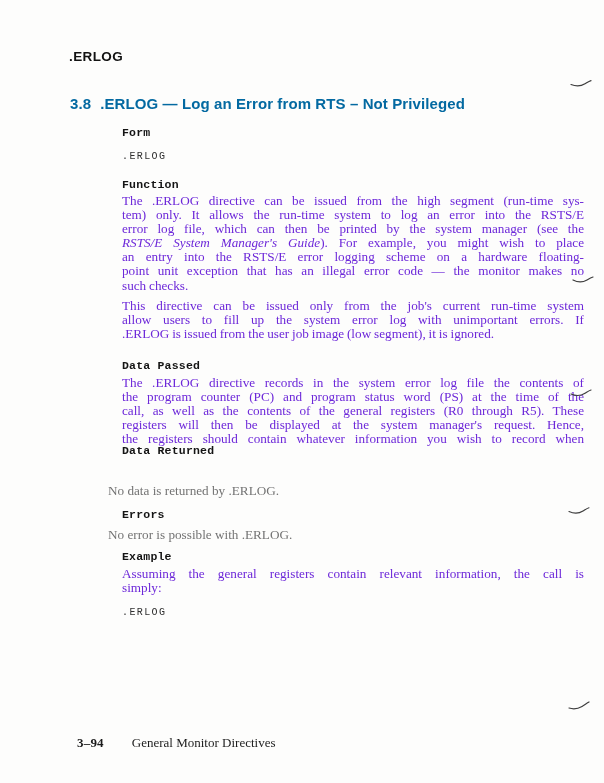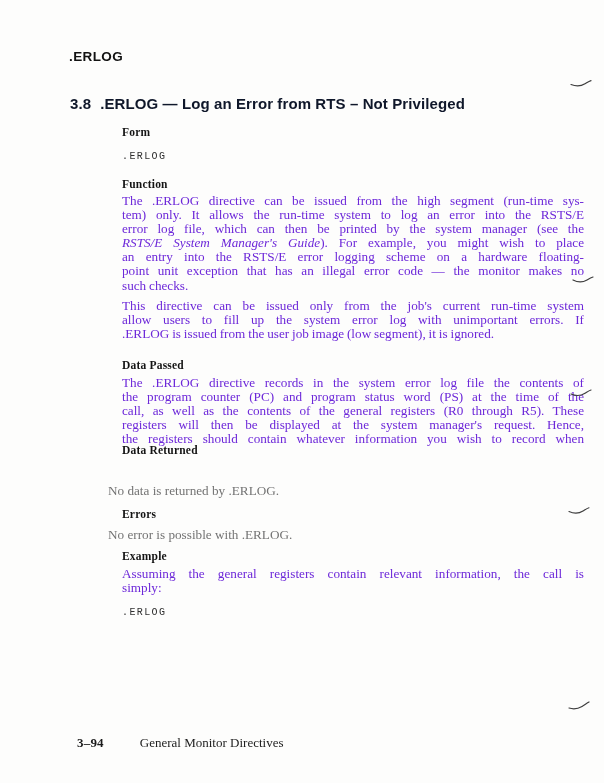--- a/index.html
+++ b/index.html
@@ -18,28 +18,28 @@
   .running-header {
     position:absolute; left:69px; top:49px;
     font-family:"Liberation Sans", sans-serif;
     font-weight:bold; font-size:13.5px; color:#121212;
     letter-spacing:.4px;
   }
   
   .section-heading {
     position:absolute; left:70px; top:95px;
     font-family:"Liberation Sans", sans-serif;
-    font-weight:bold; font-size:15px; color:#0f172a;
+    font-weight:bold; font-size:15px; color:#0369a1;
     letter-spacing:.1px; white-space:nowrap;
   }
   .section-heading .num { margin-right:9px; }
   
   .sub {
     position:absolute; left:122px;
-    font-family:Liberation Serif, serif;
+    font-family:Liberation Mono, monospace;
     font-weight:bold; font-size:11.5px; color:#141414;
     letter-spacing:.2px;
   }
   
   .mono {
     position:absolute; left:122px;
     font-family:"Liberation Mono", "DejaVu Sans Mono", monospace;
     font-size:10px; letter-spacing:1.4px; color:#303030;
   }
   
@@ -58,21 +58,21 @@
   .single {
     position:absolute; left:108px;
     font-size:13.2px; color:#737373; white-space:nowrap;
   }
   
   .footer {
     position:absolute; left:77px; top:735px;
     font-size:13px; color:#1c1c1c; white-space:nowrap;
   }
   .footer .pgnum { font-weight:bold; letter-spacing:.2px; }
-  .footer .sect { margin-left:36px; }
+  .footer .sect { margin-left:28px; }
   
   .curl { position:absolute; width:22px; height:10px; }
   .curl svg { display:block; }
 </style>
 </head>
 <body>
 
 <div class="page">
 
   <div class="running-header">.ERLOG</div>

